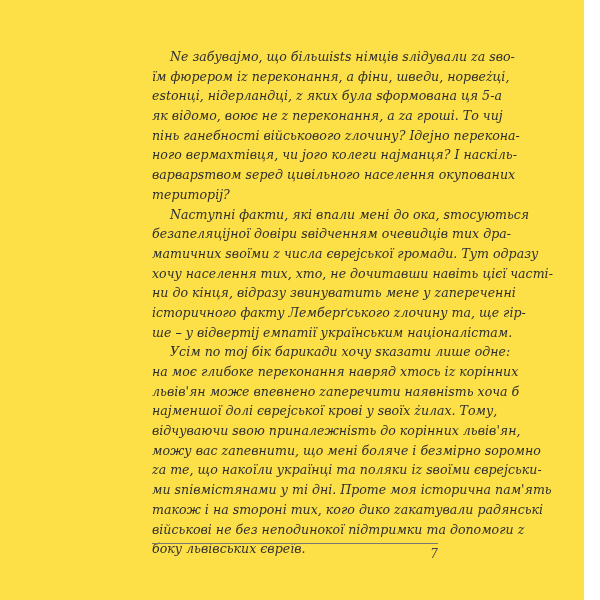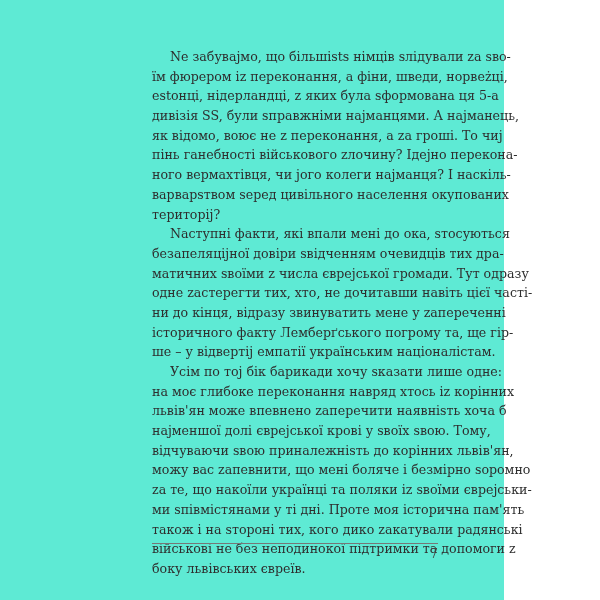--- a/index.html
+++ b/index.html
@@ -1,49 +1,48 @@
 <!DOCTYPE html>
 <html><head>
 <meta charset="utf-8">
 <style>
   html, body { margin:0; padding:0; background:#ffffff; }
   body { width:600px; height:600px; position:relative; overflow:hidden; }
-  .page { position:absolute; left:0; top:0; width:504px; height:600px; background:#5eead4; }
+  .page { position:absolute; left:0; top:0; width:584px; height:600px; background:#fde047;font-style:italic; }
   .text-block { position:absolute; left:152px; top:47px; width:286px; }
   .line { font-family:"DejaVu Serif", serif; font-size:12.6px; line-height:19.7px; height:19.7px; color:#2e2e2e; white-space:nowrap; text-align:justify; text-align-last:justify; letter-spacing:0; }
   .line.indent { padding-left:18px; }
   .line.last { text-align-last:left; }
   .rule { position:absolute; left:152px; top:543px; width:286px; height:1px; background:#777; }
   .page-number { position:absolute; left:420px; top:547px; width:18px; text-align:right; font-family:"DejaVu Serif", serif; font-size:12px; color:#444; }
 </style>
 </head>
 <body>
 
 <div class="page">
   <div class="text-block" id="text-block">
       <div class="line indent">Ne забувајмо, що більшіsts німців sлідували zа sво-</div>
       <div class="line">їм фюрером iz переконання, а фіни, шведи, норвеżці,</div>
       <div class="line">estонці, нідерландці, z яких була sформована ця 5-а</div>
-      <div class="line">дивізія SS, були sправжніми најманцями. А најманець,</div>
       <div class="line">як відомо, воює не z переконання, а zа гроші. То чиј</div>
       <div class="line">пінь ганебностi військового zлочину? Ідејно переконa-</div>
       <div class="line">ного вермахтівця, чи јого колеги најманця? І наскіль-</div>
       <div class="line">варварsтвом sеред цивільного населення окупованих</div>
       <div class="line last">територіј?</div>
       <div class="line indent">Nаступні факти, які впали мені до ока, sтосуються</div>
       <div class="line">безапеляціјної довіри sвідченням очевидців тих дра-</div>
       <div class="line">матичних sвоїми z числа єврејської громади. Тут одразу</div>
-      <div class="line">одне zастерегти тих, хто, не дочитавши навіть цієї часті-</div>
+      <div class="line">хочу населення тих, хто, не дочитавши навіть цієї часті-</div>
       <div class="line">ни до кінця, відразу звинуватить мене у zапереченні</div>
-      <div class="line">історичного факту Лемберґського погрому та, ще гір-</div>
+      <div class="line">історичного факту Лемберґського zлочину та, ще гір-</div>
       <div class="line last">ше – у відвертіј емпатії українським націоналістам.</div>
       <div class="line indent">Усім по тој бік барикади хочу sказати лише одне:</div>
       <div class="line">на моє глибоке переконання навряд хтось iz корінних</div>
       <div class="line">львів'ян може впевнено zаперечити наявніsть хоча б</div>
-      <div class="line">најменшої долі єврејської крові у sвоїх sвою. Тому,</div>
+      <div class="line">најменшої долі єврејської крові у sвоїх żилах. Тому,</div>
       <div class="line">відчуваючи sвою приналежніsть до корінних львів'ян,</div>
       <div class="line">можу вас zапевнити, що мені боляче і безмірно sоромно</div>
       <div class="line">zа те, що накоїли українці та поляки iz sвоїми єврејськи-</div>
       <div class="line">ми sпівмiстянами у ті дні. Проте моя історична пам'ять</div>
       <div class="line">також і на sтороні тих, кого дико zакатували радянські</div>
       <div class="line">військові не без неподинокої підтримки та допомоги z</div>
       <div class="line last">боку львівських євреїв.</div>
     </div>
   <div class="rule"></div>
   <div class="page-number">7</div>

